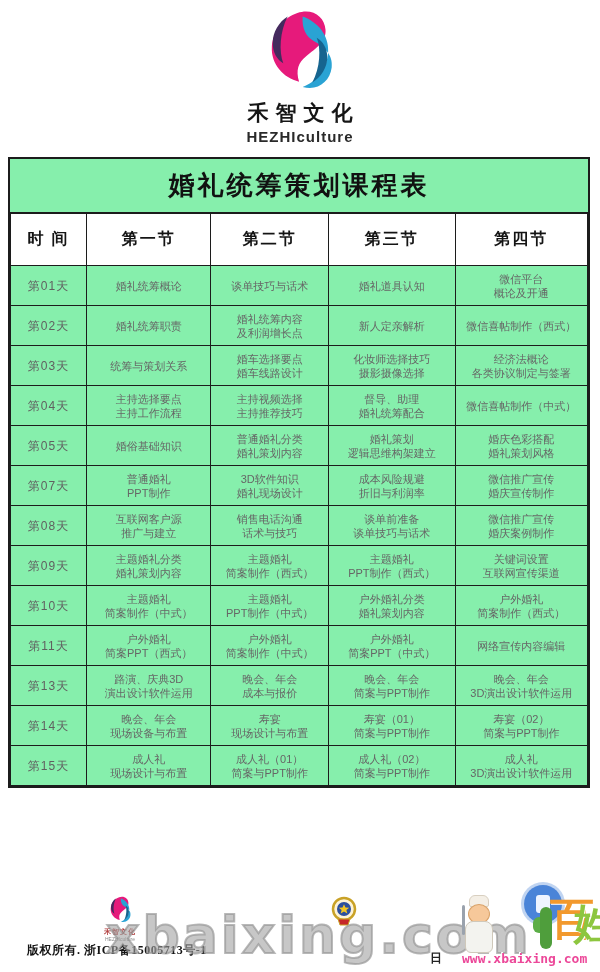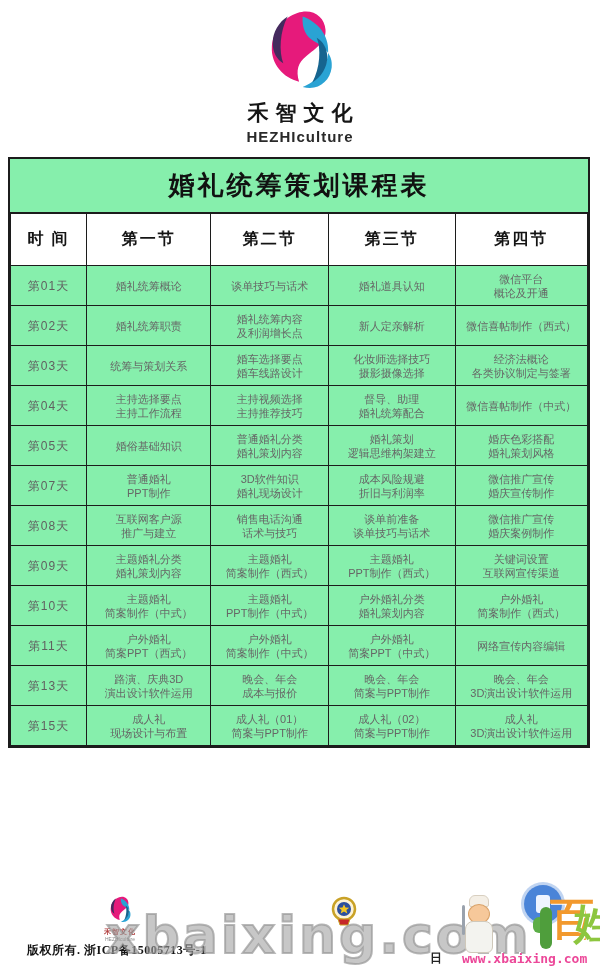--- a/index.html
+++ b/index.html
@@ -311,20 +311,39 @@
           <td>
             <div>晚会、年会</div>
             <div>简案与PPT制作</div>
           </td>
           <td>
             <div>晚会、年会</div>
             <div>3D演出设计软件运用</div>
           </td>
         </tr>
         <tr>
+          <td class="day">第14天</td>
+          <td>
+            <div>晚会、年会</div>
+            <div>现场设备与布置</div>
+          </td>
+          <td>
+            <div>寿宴</div>
+            <div>现场设计与布置</div>
+          </td>
+          <td>
+            <div>寿宴（01）</div>
+            <div>简案与PPT制作</div>
+          </td>
+          <td>
+            <div>寿宴（02）</div>
+            <div>简案与PPT制作</div>
+          </td>
+        </tr>
+        <tr>
           <td class="day">第15天</td>
           <td>
             <div>成人礼</div>
             <div>现场设计与布置</div>
           </td>
           <td>
             <div>成人礼（01）</div>
             <div>简案与PPT制作</div>
           </td>
           <td>

